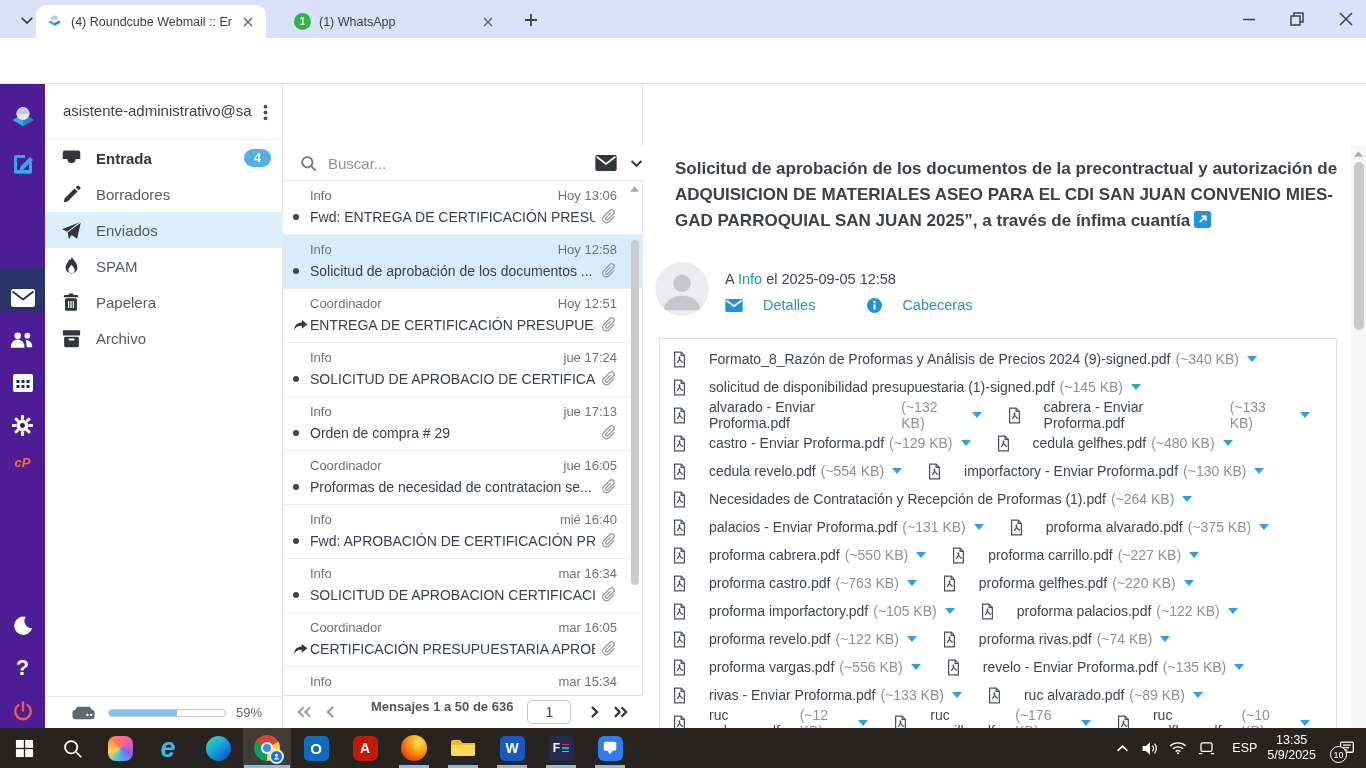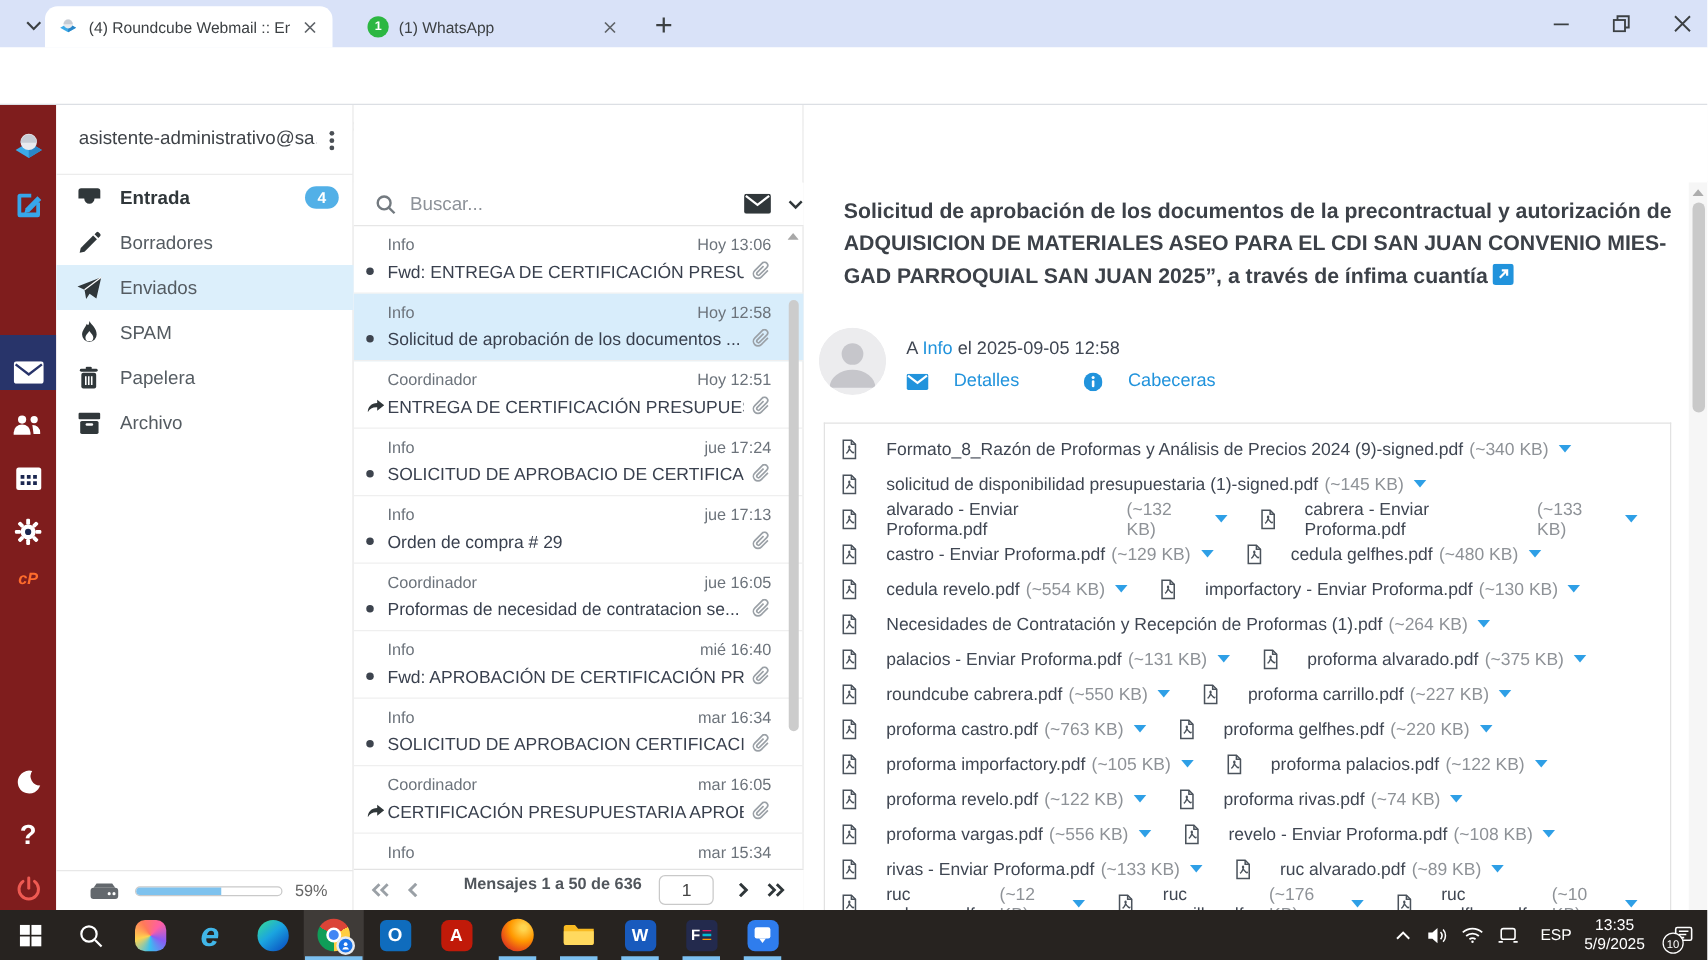--- a/index.html
+++ b/index.html
@@ -19,21 +19,21 @@
   .wctl { position:absolute; top:10px; width:18px; height:18px; display:flex; align-items:center; justify-content:center; }
   #toolbar { position:absolute; left:0; top:38px; width:1366px; height:46px; background:#fff; border-bottom:1px solid #dcdfe4; }
   .navbtn { position:absolute; top:50px; width:24px; height:24px; }
   #urlpill { position:absolute; left:120px; top:46px; width:1028px; height:32px; background:#f1f3f4; border-radius:16px; display:flex; align-items:center; padding:0 14px; }
   #urltext { font-size:14px; color:#202124; white-space:nowrap; overflow:hidden; margin-left:10px; }
   #urltext .path { color:#5f6368; }
   .tbicon { position:absolute; top:51px; width:22px; height:22px; }
   .tbdivider { position:absolute; left:1248px; top:52px; width:1px; height:20px; background:#dadce0; }
 
   
-  #appstrip { position:absolute; left:0; top:84px; width:45px; height:644px; background:#7f1d1d; }
+  #appstrip { position:absolute; left:0; top:84px; width:45px; height:644px; background:#4c1d95; }
   .strip-ic { position:absolute; left:0; width:45px; height:40px; display:flex; align-items:center; justify-content:center; }
   .strip-sel { position:absolute; left:0; top:184px; width:45px; height:44px; background:#28346a; }
   .cp-text { color:#ff6c2c; font-weight:bold; font-style:italic; font-size:13px; }
 
   
   #folders { position:absolute; left:45px; top:84px; width:238px; height:644px; background:#fff; border-right:1px solid #e3e3e3; }
   #acct { position:absolute; left:18px; top:18px; width:190px; font-size:15px; color:#3f4348; white-space:nowrap; overflow:hidden; }
   #acct-kebab { position:absolute; right:8px; top:18px; width:18px; height:20px; display:flex; align-items:center; justify-content:center; }
   #folder-list { position:absolute; left:0; top:56px; width:238px; }
   .folder-item { height:36px; display:flex; align-items:center; padding:0 12px 0 15px; cursor:default; }
@@ -930,21 +930,21 @@
         </div>
         <div class="att-row">
           <span class="att-file">
             <span>
               <svg viewBox="0 0 16 20" width="13" height="17" fill="none" stroke="#4b535c" stroke-width="1.5">
                 <path d="M2 1h8l4 4v14H2z"></path>
                 <path d="M10 1v4h4"></path>
                 <path d="M5 14c2-1.5 4-6 3.2-7-.9-1-1.6 2.5 2.8 6 .8.6 1.3.1 1-.6"></path>
               </svg>
             </span>
-            <span class="att-name">roundcube cabrera.pdf</span>
+            <span class="att-name">proforma cabrera.pdf</span>
             <span class="att-size">(~550 KB)</span>
             <span class="att-caret"></span>
           </span>
           <span class="att-file">
             <span>
               <svg viewBox="0 0 16 20" width="13" height="17" fill="none" stroke="#4b535c" stroke-width="1.5">
                 <path d="M2 1h8l4 4v14H2z"></path>
                 <path d="M10 1v4h4"></path>
                 <path d="M5 14c2-1.5 4-6 3.2-7-.9-1-1.6 2.5 2.8 6 .8.6 1.3.1 1-.6"></path>
               </svg>
@@ -1047,21 +1047,21 @@
           </span>
           <span class="att-file">
             <span>
               <svg viewBox="0 0 16 20" width="13" height="17" fill="none" stroke="#4b535c" stroke-width="1.5">
                 <path d="M2 1h8l4 4v14H2z"></path>
                 <path d="M10 1v4h4"></path>
                 <path d="M5 14c2-1.5 4-6 3.2-7-.9-1-1.6 2.5 2.8 6 .8.6 1.3.1 1-.6"></path>
               </svg>
             </span>
             <span class="att-name">revelo - Enviar Proforma.pdf</span>
-            <span class="att-size">(~108 KB)</span>
+            <span class="att-size">(~135 KB)</span>
             <span class="att-caret"></span>
           </span>
         </div>
         <div class="att-row">
           <span class="att-file">
             <span>
               <svg viewBox="0 0 16 20" width="13" height="17" fill="none" stroke="#4b535c" stroke-width="1.5">
                 <path d="M2 1h8l4 4v14H2z"></path>
                 <path d="M10 1v4h4"></path>
                 <path d="M5 14c2-1.5 4-6 3.2-7-.9-1-1.6 2.5 2.8 6 .8.6 1.3.1 1-.6"></path>

